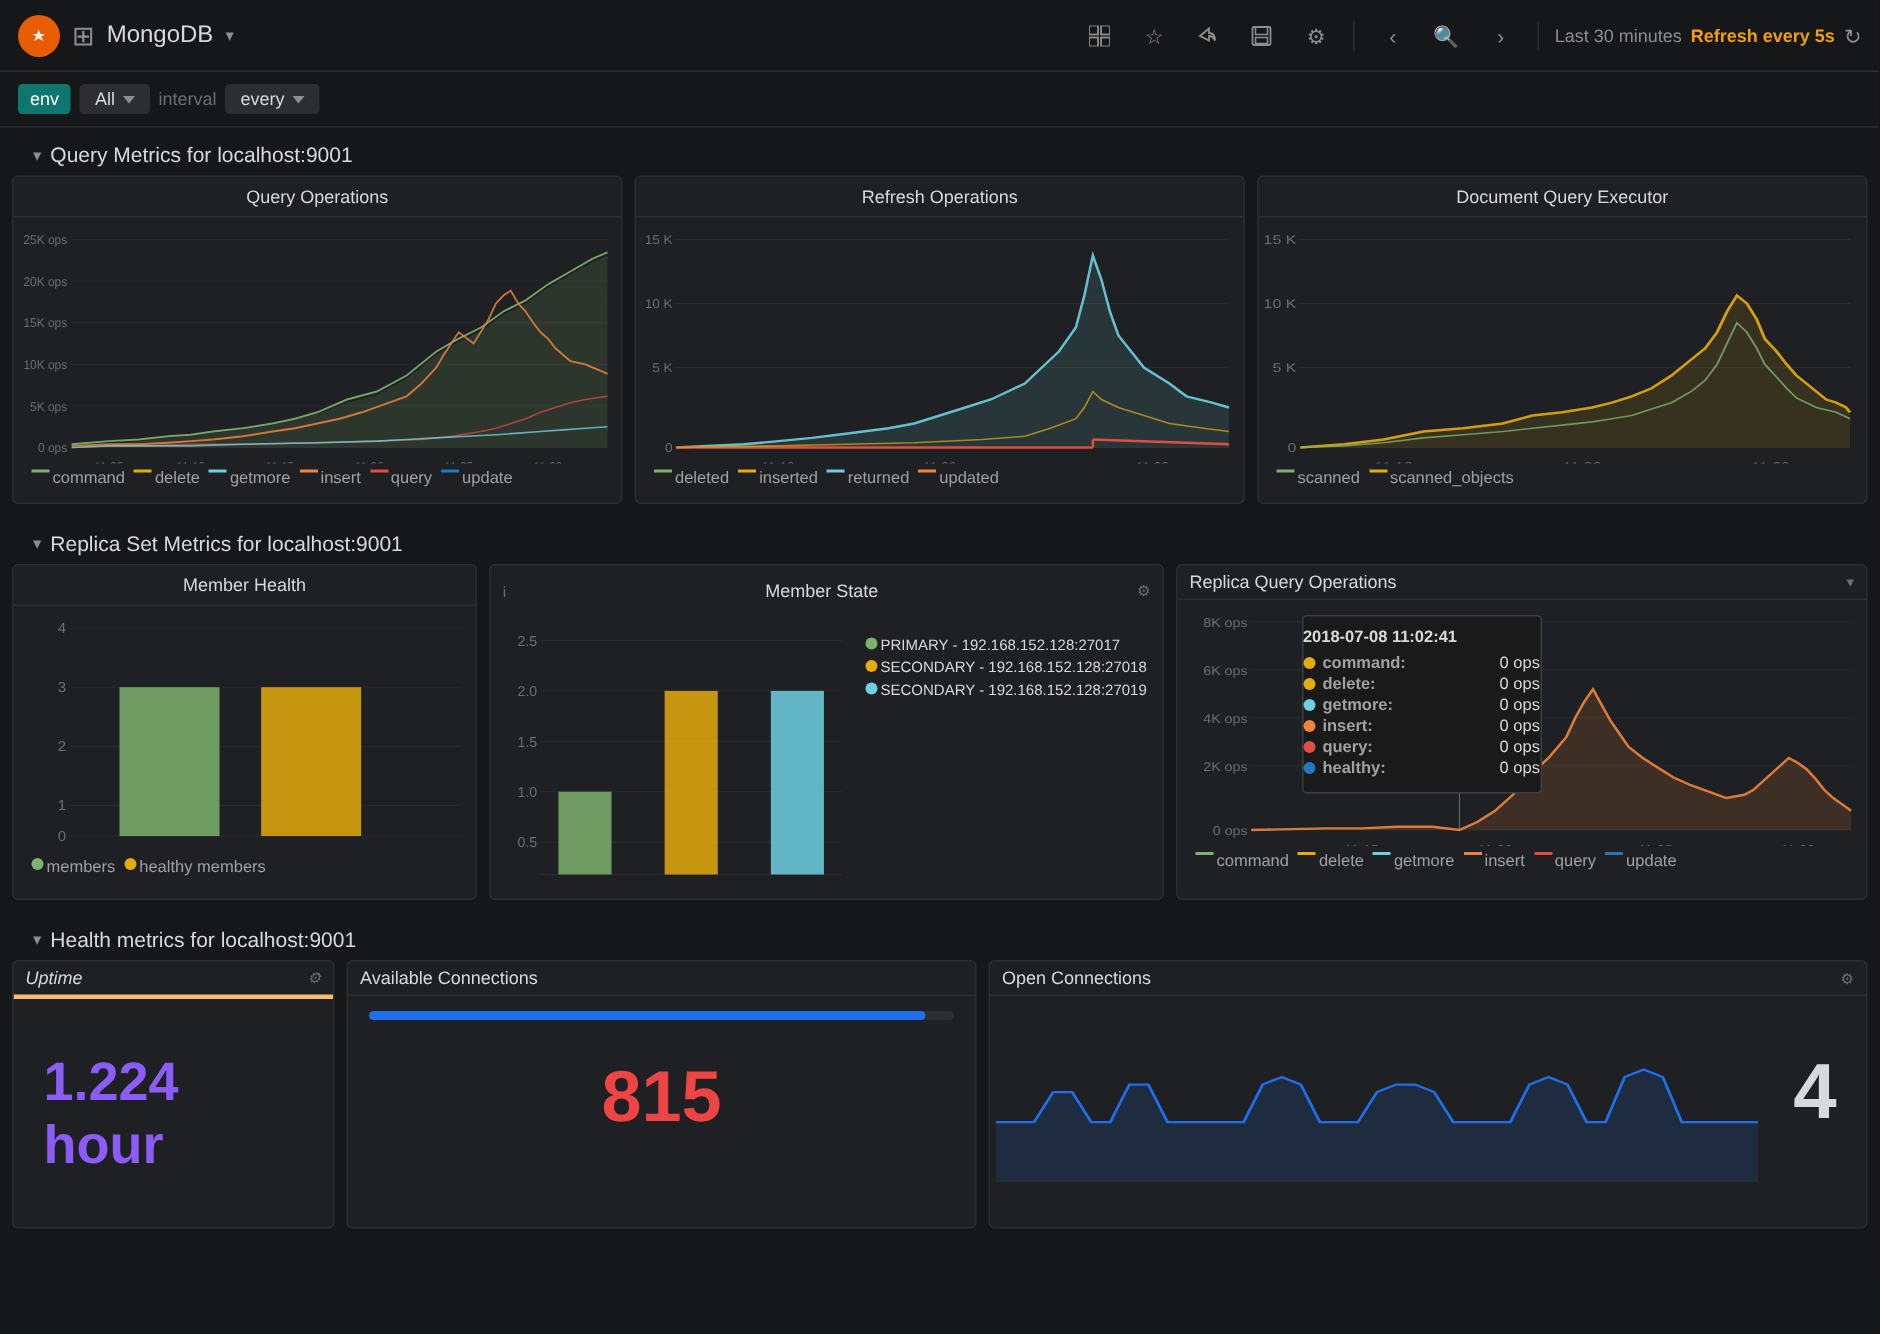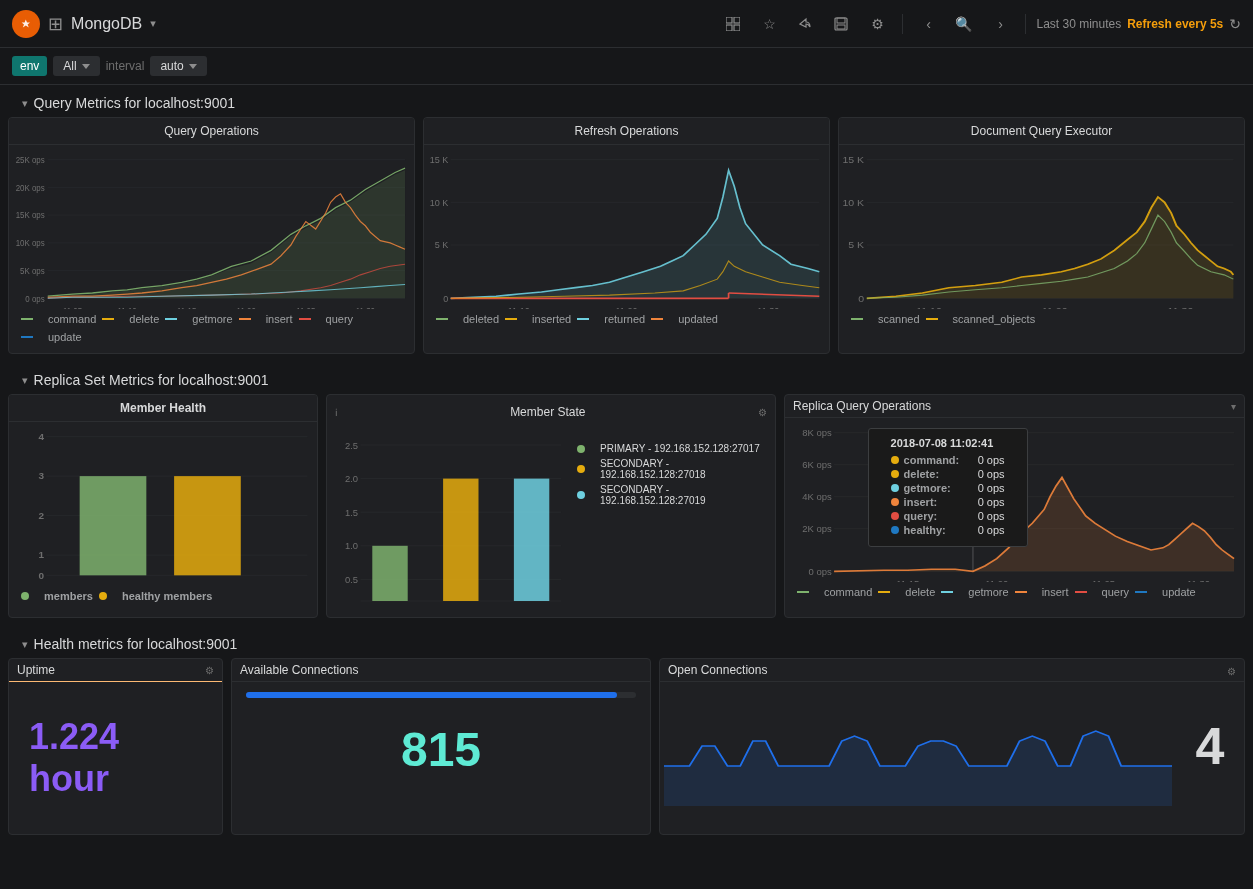--- a/index.html
+++ b/index.html
@@ -29,34 +29,34 @@
 
     
     .dashboard { padding: 0 8px; }
     .panel-row { display: flex; gap: 8px; margin-bottom: 8px; }
     .panel { background: #1f2023; border: 1px solid #2c2e31; border-radius: 4px; overflow: hidden; flex: 1; }
     .panel-header { background: #1f2023; padding: 6px 10px; text-align: center; font-size: 12px; color: #d8d9da; border-bottom: 1px solid #2c2e31; }
     .panel-body { padding: 4px; position: relative; }
     .chart-area { width: 100%; height: 160px; position: relative; }
     .chart-svg { width: 100%; height: 100%; }
     .legend { display: flex; flex-wrap: wrap; gap: 6px; padding: 4px 8px 6px; font-size: 11px; color: #9fa1a3; }
-    .legend-item { display: flex; align-items: center; gap: 15px; }
+    .legend-item { display: flex; align-items: flex-start; gap: 2px; }
     .legend-dot { width: 8px; height: 8px; border-radius: 50%; flex-shrink: 0; }
     .legend-line { width: 12px; height: 2px; flex-shrink: 0; }
 
     
-    .tooltip-box { position: absolute; background: #1a1a1a; border: 1px solid #3c3e40; border-radius: 3px; padding: 8px 22px; font-size: 11px; z-index: 10; min-width: 160px; }
+    .tooltip-box { position: absolute; background: #1a1a1a; border: 1px solid #3c3e40; border-radius: 3px; padding: 8px 0; font-size: 11px; z-index: 10; min-width: 160px; }
     .tooltip-title { color: #d8d9da; font-weight: 600; margin-bottom: 5px; }
     .tooltip-row { display: flex; align-items: center; gap: 5px; margin: 2px 0; }
     .tooltip-dot { width: 8px; height: 8px; border-radius: 50%; }
     .tooltip-label { color: #9fa1a3; flex: 1; font-weight: bold; }
     .tooltip-val { color: #d8d9da; }
 
     .big-number { font-size: 36px; font-weight: 600; color: #8b5cf6; padding: 30px 16px; }
-    .big-number-white { font-size: 48px; font-weight: 700; color: #5eead4; text-align: center; padding: 20px; }
+    .big-number-white { font-size: 48px; font-weight: 700; color: #ef4444; text-align: center; padding: 20px; }
     .progress-bar-container { padding: 6px 10px 0; }
     .progress-bar-track { height: 6px; background: #2c2e31; border-radius: 3px; margin-bottom: 4px; }
     .progress-bar-fill { height: 6px; background: #1f6feb; border-radius: 3px; }
 
     
     .grid-line { stroke: #2c2e31; stroke-width: 0.5; }
 
     .chevron-down { display: inline-block; width: 0; height: 0; border-left: 4px solid transparent; border-right: 4px solid transparent; border-top: 5px solid #8e8e8e; vertical-align: middle; margin-left: 2px; }
   </style>
 </head>
@@ -108,21 +108,21 @@
 </div>
 
 <div class="toolbar">
   <button class="tag-btn">env</button>
   <button class="filter-btn">
     <span>All</span>
     <span class="chevron-down"></span>
   </button>
   <span style="color:#6e6e6e;font-size:12px">interval</span>
   <button class="filter-btn">
-    <span>auto</span>
+    <span>every</span>
     <span class="chevron-down"></span>
   </button>
 </div>
 
 <div class="dashboard">
 
   <div class="section-header">
     <span class="section-toggle">▾</span>
     <span>Query Metrics for localhost:9001</span>
   </div>
@@ -280,21 +280,21 @@
     </div>
   </div>
 
   <div class="section-header">
     <span class="section-toggle">▾</span>
     <span>Replica Set Metrics for localhost:9001</span>
   </div>
 
   <div class="panel-row">
 
-    <div class="panel" style="flex: 0 0 310px; font-weight: bold;">
+    <div class="panel" style="flex: 0 0 310px;">
       <div class="panel-header">Member Health</div>
       <div class="panel-body">
         <div class="chart-area">
           <svg class="chart-svg" viewBox="0 0 270 150" preserveAspectRatio="none">
             <line x1="30" y1="10" x2="265" y2="10" class="grid-line"></line>
             <line x1="30" y1="47" x2="265" y2="47" class="grid-line"></line>
             <line x1="30" y1="84" x2="265" y2="84" class="grid-line"></line>
             <line x1="30" y1="121" x2="265" y2="121" class="grid-line"></line>
             <line x1="30" y1="140" x2="265" y2="140" class="grid-line"></line>
             <text x="28" y="13" text-anchor="end" fill="#6e6e6e" font-size="9">4</text>
@@ -460,21 +460,21 @@
   </div>
 
   <div class="section-header">
     <span class="section-toggle">▾</span>
     <span>Health metrics for localhost:9001</span>
   </div>
 
   <div class="panel-row">
 
     <div class="panel" style="flex: 0 0 215px;">
-      <div style="display:flex;justify-content:space-between;align-items:center;padding:4px 8px;border-bottom:1px solid #fdba74;">
+      <div style="display:flex;justify-content:space-between;align-items:center;padding:4px 8px;border-bottom:3px solid #fdba74;font-style:italic;">
         <span style="font-size:12px;color:#d8d9da">Uptime</span>
         <span style="font-size:10px;color:#6e6e6e;cursor:pointer">⚙</span>
       </div>
       <div class="panel-body" style="display:flex;align-items:center;justify-content:center;min-height:100px;">
         <div class="big-number">1.224 hour</div>
       </div>
     </div>
 
     <div class="panel" style="flex: 0 0 420px;">
       <div style="display:flex;justify-content:space-between;align-items:center;padding:4px 8px;border-bottom:1px solid #2c2e31;">

